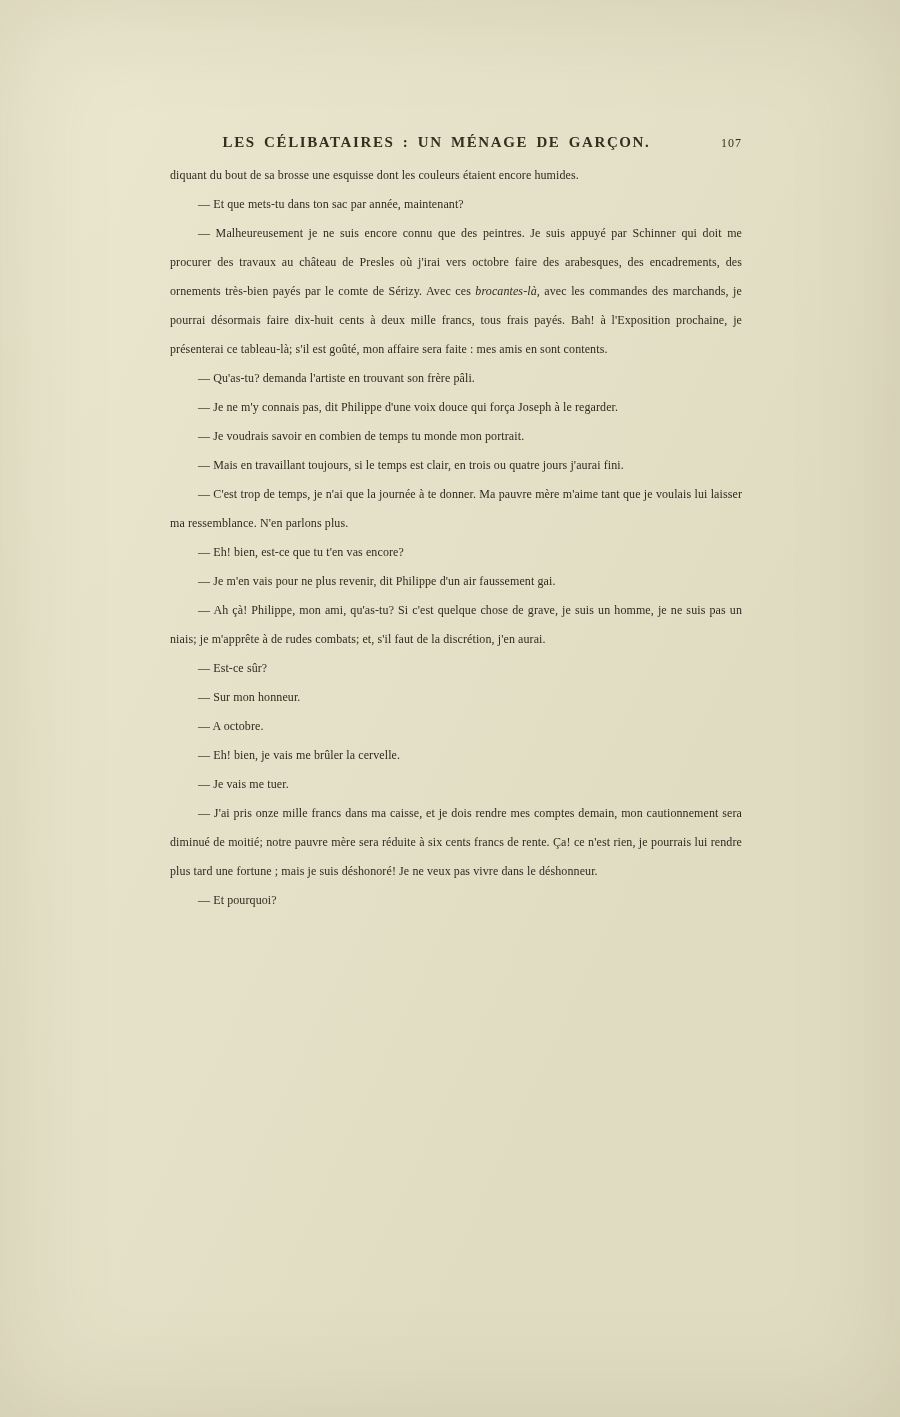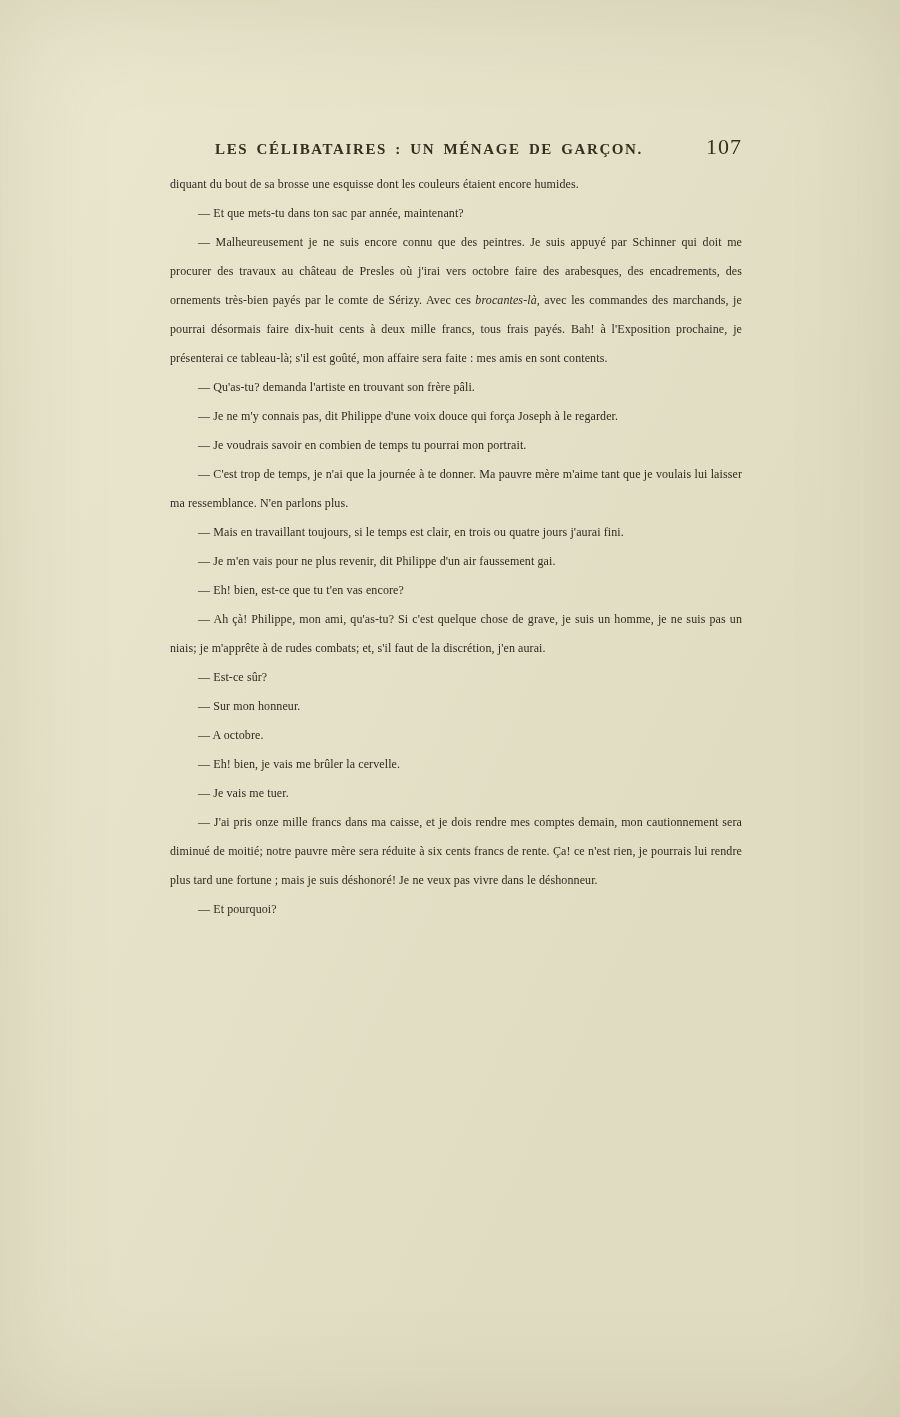--- a/index.html
+++ b/index.html
@@ -42,21 +42,21 @@
     flex: 1;
     text-align: center;
     font-size: 15px;
     font-weight: 700;
     letter-spacing: 1.6px;
     word-spacing: 3px;
     text-transform: uppercase;
     color: #33301f;
   }
   .running-header .folio {
-    font-size: 22px;
+    font-size: 12px;
     letter-spacing: 1px;
     margin-left: 18px;
     color: #33301f;
   }
   .body-text {
     font-size: 12px;
     line-height: 29px;
     text-align: justify;
     letter-spacing: 0.1px;
   }
@@ -78,25 +78,25 @@
     <div class="running-header">
       <span class="title">LES CÉLIBATAIRES : UN MÉNAGE DE GARÇON.</span>
       <span class="folio">107</span>
     </div>
     <div class="body-text">
         <p class="noindent"><span>diquant du bout de sa brosse une esquisse dont les couleurs étaient encore humides.</span></p>
         <p class="indent"><span>— Et que mets-tu dans ton sac par année, maintenant?</span></p>
         <p class="indent"><span>— Malheureusement je ne suis encore connu que des peintres. Je suis appuyé par Schinner qui doit me procurer des travaux au château de Presles où j'irai vers octobre faire des arabesques, des encadrements, des ornements très-bien payés par le comte de Sérizy. Avec ces </span><em>brocantes-là,</em><span> avec les commandes des marchands, je pourrai désormais faire dix-huit cents à deux mille francs, tous frais payés. Bah! à l'Exposition prochaine, je présenterai ce tableau-là; s'il est goûté, mon affaire sera faite : mes amis en sont contents.</span></p>
         <p class="indent"><span>— Qu'as-tu? demanda l'artiste en trouvant son frère pâli.</span></p>
         <p class="indent"><span>— Je ne m'y connais pas, dit Philippe d'une voix douce qui força Joseph à le regarder.</span></p>
-        <p class="indent"><span>— Je voudrais savoir en combien de temps tu pourrai mon portrait.</span></p>
+        <p class="indent"><span>— Je voudrais savoir en combien de temps tu monde mon portrait.</span></p>
+        <p class="indent"><span>— Mais en travaillant toujours, si le temps est clair, en trois ou quatre jours j'aurai fini.</span></p>
         <p class="indent"><span>— C'est trop de temps, je n'ai que la journée à te donner. Ma pauvre mère m'aime tant que je voulais lui laisser ma ressemblance. N'en parlons plus.</span></p>
-        <p class="indent"><span>— Mais en travaillant toujours, si le temps est clair, en trois ou quatre jours j'aurai fini.</span></p>
+        <p class="indent"><span>— Eh! bien, est-ce que tu t'en vas encore?</span></p>
         <p class="indent"><span>— Je m'en vais pour ne plus revenir, dit Philippe d'un air faussement gai.</span></p>
-        <p class="indent"><span>— Eh! bien, est-ce que tu t'en vas encore?</span></p>
         <p class="indent"><span>— Ah çà! Philippe, mon ami, qu'as-tu? Si c'est quelque chose de grave, je suis un homme, je ne suis pas un niais; je m'apprête à de rudes combats; et, s'il faut de la discrétion, j'en aurai.</span></p>
         <p class="indent"><span>— Est-ce sûr?</span></p>
         <p class="indent"><span>— Sur mon honneur.</span></p>
         <p class="indent"><span>— A octobre.</span></p>
         <p class="indent"><span>— Eh! bien, je vais me brûler la cervelle.</span></p>
         <p class="indent"><span>— Je vais me tuer.</span></p>
         <p class="indent"><span>— J'ai pris onze mille francs dans ma caisse, et je dois rendre mes comptes demain, mon cautionnement sera diminué de moitié; notre pauvre mère sera réduite à six cents francs de rente. Ça! ce n'est rien, je pourrais lui rendre plus tard une fortune ; mais je suis déshonoré! Je ne veux pas vivre dans le déshonneur.</span></p>
         <p class="indent"><span>— Et pourquoi?</span></p>
       </div>
   </div>

